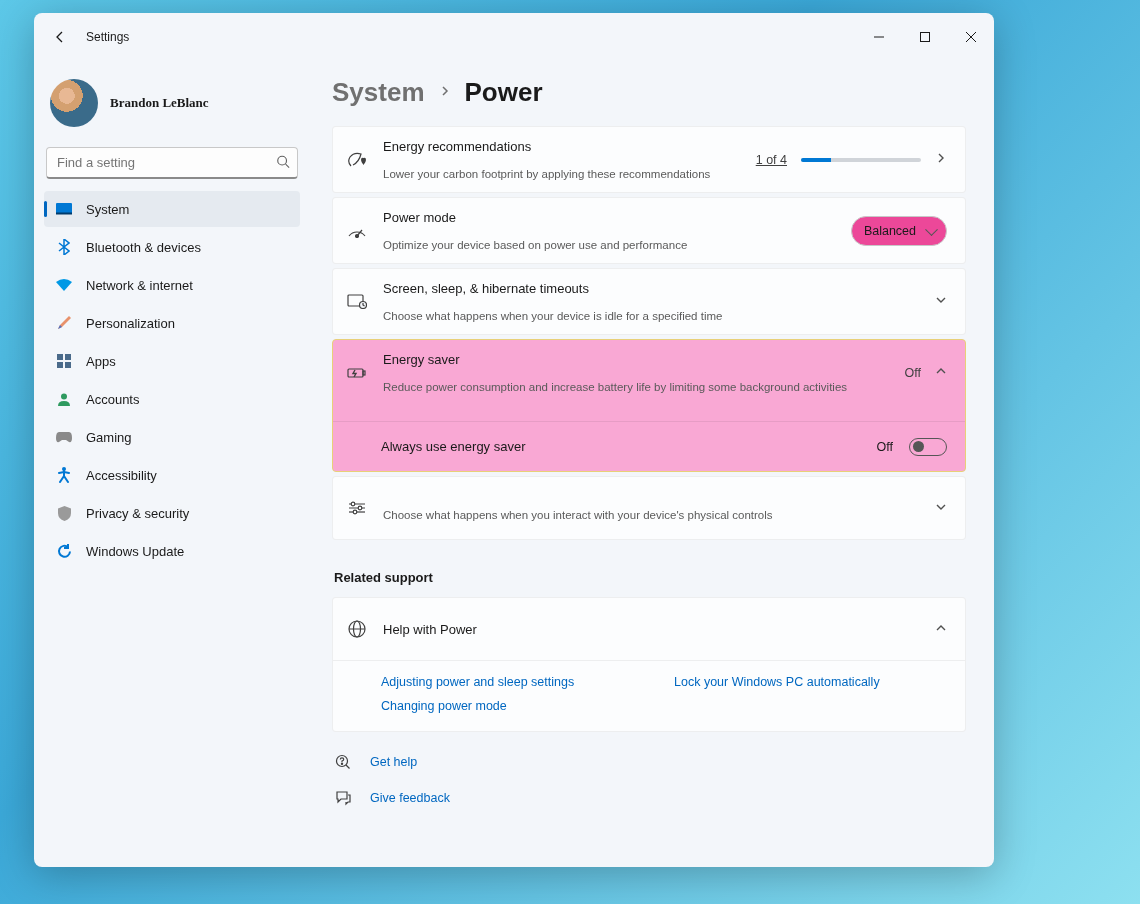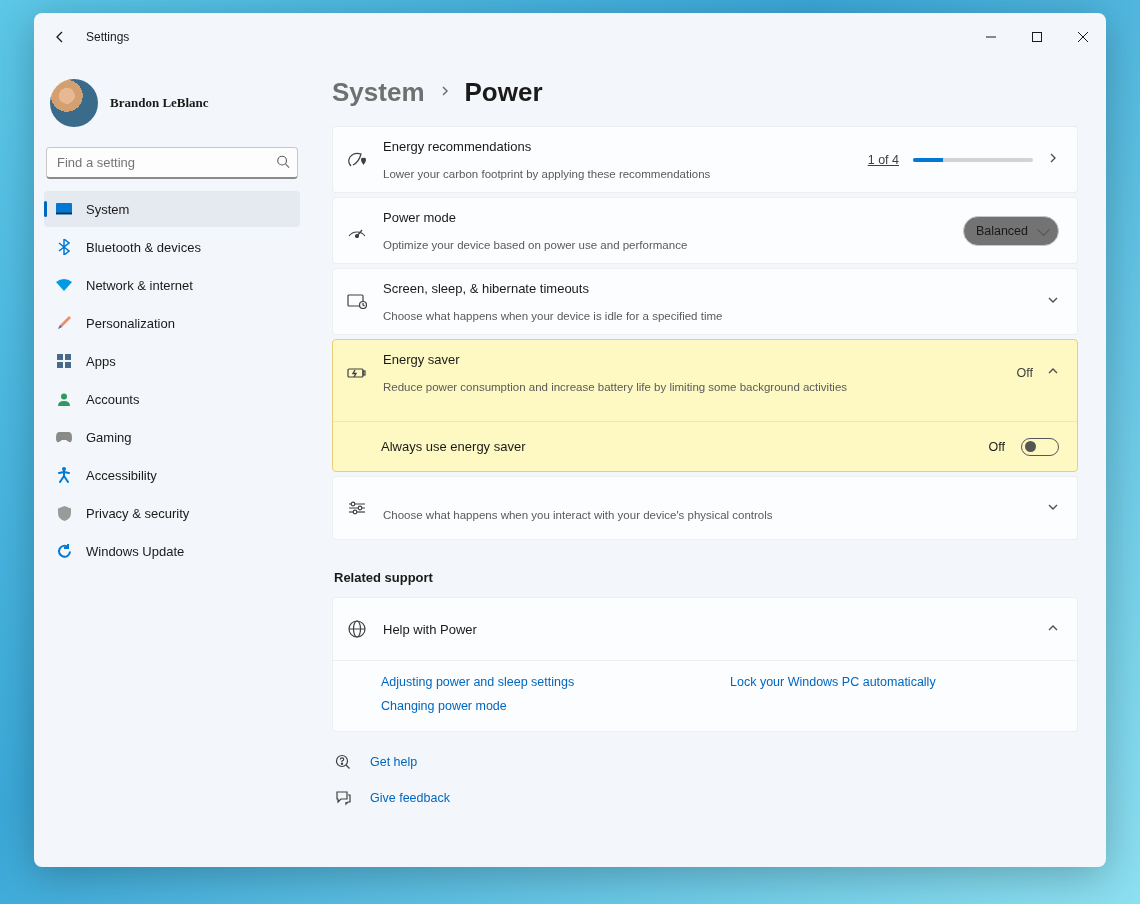--- a/index.html
+++ b/index.html
@@ -9,21 +9,21 @@
     width: 1140px;
     height: 904px;
     overflow: hidden;
     font-size: 13px;
     color: #1a1a1a;
   }
   .window {
     position: absolute;
     top: 13px;
     left: 34px;
-    width: 1072px;
+    width: 960px;
     height: 854px;
     background: #f3f6fa;
     border-radius: 8px;
     box-shadow: 0 8px 40px rgba(0,0,0,0.25);
     display: flex;
     flex-direction: column;
     overflow: hidden;
   }
   .titlebar {
     height: 48px;
@@ -167,36 +167,36 @@
     border-radius: 2px;
     overflow: hidden;
   }
   .progress-fill { height: 100%; background: #0078d4; width: 25%; }
 
   .dropdown {
     border: 1px solid #c8c8c8;
     border-radius: 15px;
     padding: 7px 30px 7px 12px;
     font-size: 12.5px;
-    background: #737373;
+    background: #ec4899;
     position: relative;
     cursor: pointer;
   }
   .dropdown::after {
     content: "";
     position: absolute;
     right: 10px; top: 50%;
     width: 8px; height: 8px;
     border-right: 1.4px solid #555;
     border-bottom: 1.4px solid #555;
     transform: translateY(-65%) rotate(45deg);
   }
 
   .card.highlighted {
-    background: #fef9c3;
+    background: #f9a8d4;
     border: 1px solid #e8d078;
   }
   .card.highlighted .row { border-top: none; }
   .subrow {
     display: flex;
     align-items: center;
     padding: 12px 18px 12px 48px;
     min-height: 50px;
     gap: 16px;
     border-top: 1px solid rgba(0,0,0,0.07);

